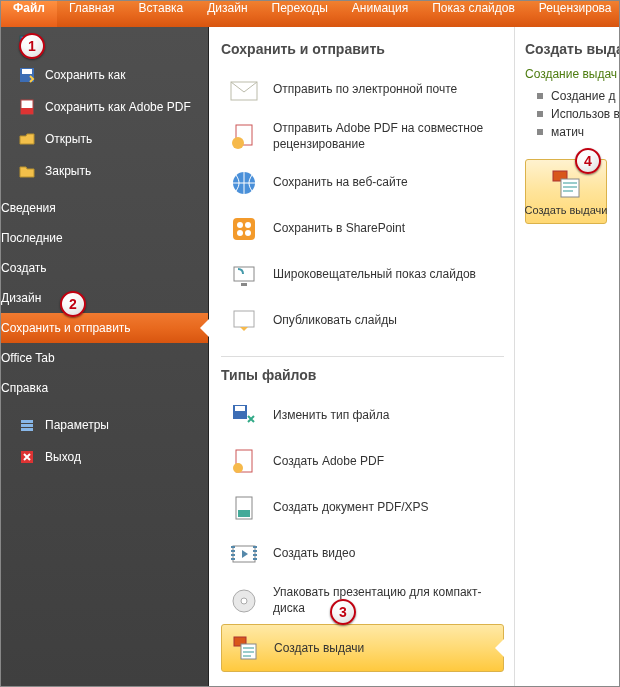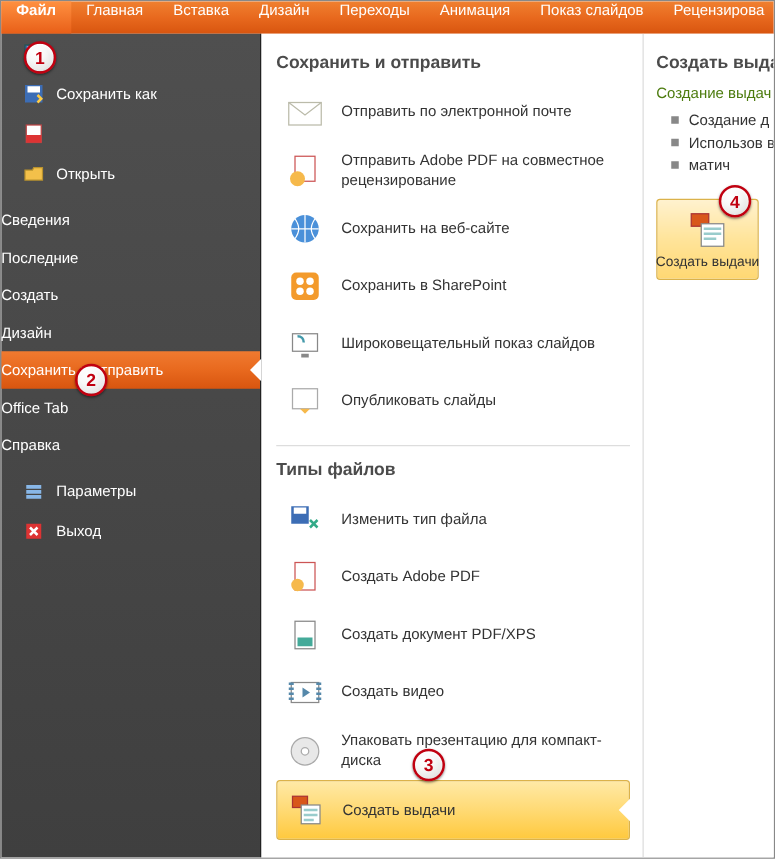--- a/index.html
+++ b/index.html
@@ -237,28 +237,37 @@
         </span>
       <span class="lbl">Сохранить как</span>
     </div>
     <div class="left-item">
       <span>
           <svg width="16" height="16">
             <rect x="2" y="1" width="12" height="14" fill="#fff" stroke="#b44"></rect>
             <rect x="2" y="9" width="12" height="6" fill="#d33"></rect>
           </svg>
         </span>
+      <span class="lbl">Сохранить как Adobe PDF</span>
     </div>
     <div class="left-item">
       <span>
           <svg width="16" height="16">
             <path d="M1 5h6l1-2h7v10H1z" fill="#f3c04a" stroke="#b9922e"></path>
           </svg>
         </span>
       <span class="lbl">Открыть</span>
+    </div>
+    <div class="left-item">
+      <span>
+          <svg width="16" height="16">
+            <path d="M1 4h6l1 2h7v8H1z" fill="#f3c04a" stroke="#b9922e"></path>
+          </svg>
+        </span>
+      <span class="lbl">Закрыть</span>
     </div>
 
     <div class="left-group-gap"></div>
 
     <div class="left-item noicon">
         <span class="lbl">Сведения</span>
       </div>
     <div class="left-item noicon">
         <span class="lbl">Последние</span>
       </div>

